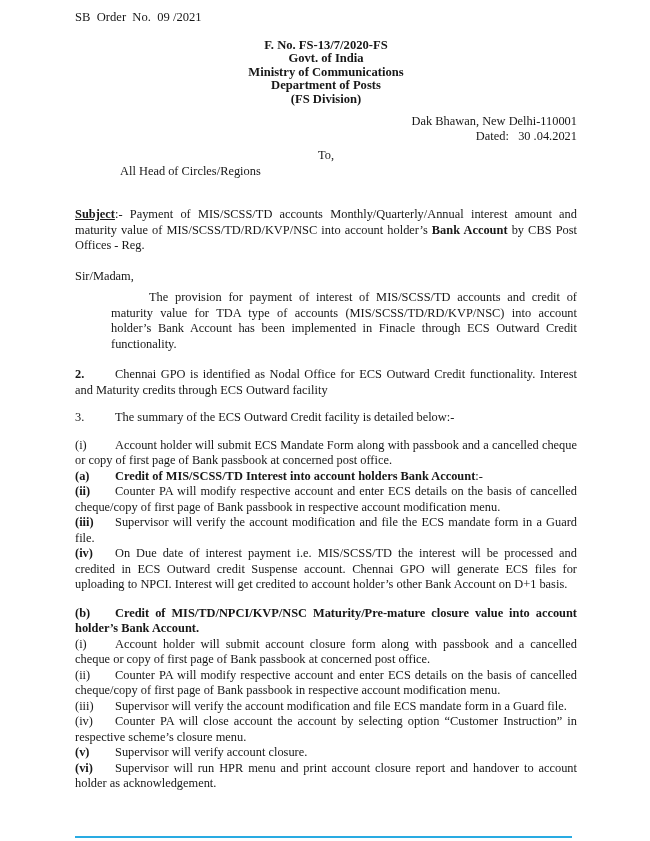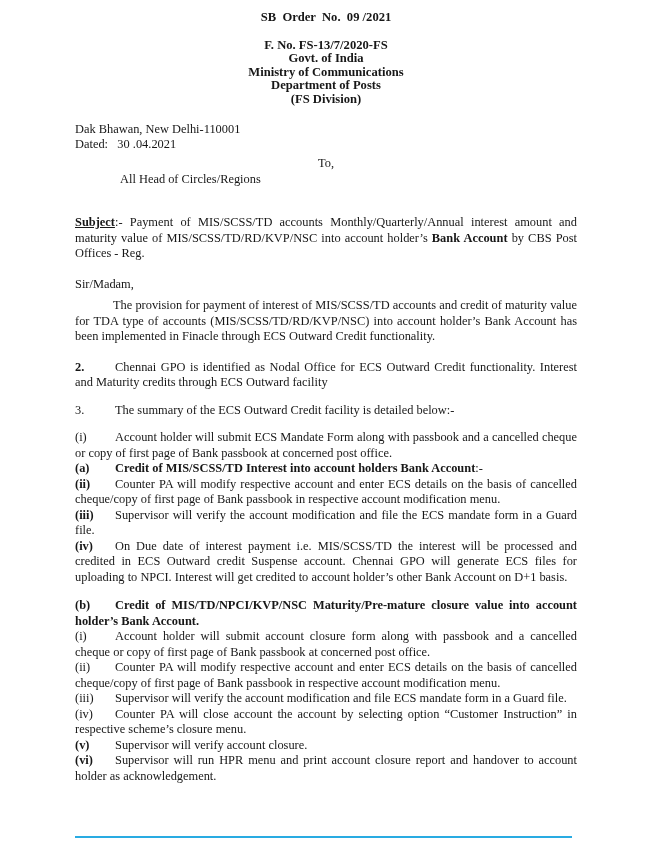--- a/index.html
+++ b/index.html
@@ -21,48 +21,49 @@
   .content {
     padding: 10px 73px 0 75px;
   }
   p {
     margin: 0;
     font-size: 12.4px;
     line-height: 15.5px;
     text-align: justify;
   }
   .order {
-    text-align: center;
-    font-weight: bold;
+    text-align: left;
+    font-weight: normal;
     white-space: pre;
     font-size: 12.6px;
   }
   .letterhead {
     text-align: center;
     font-weight: bold;
     margin-top: 13px;
   }
   .letterhead div {
     font-size: 12.6px;
     line-height: 13.6px;
   }
   .right-block {
-    margin-top: 16px;
+    text-align: right;
+    margin-top: 8px;
   }
   .right-block div {
     font-size: 12.4px;
     line-height: 15px;
     white-space: pre;
   }
   .to { margin-top: 4px; text-align: center; }
   .recipient { margin-left: 45px; text-align: left; }
   .subject { margin-top: 28px; }
   .subject .lbl { font-weight: bold; text-decoration: underline; }
   .salutation { margin-top: 15px; text-align: left; }
-  .p1 { margin-top: 6px; text-indent: 38px; }
+  .p1 { margin-top: 6px; text-indent: 38px; margin-left: 36px; }
   .p2 { margin-top: 15px; }
   .p3 { margin-top: 12px; }
   .num {
     display: inline-block;
     min-width: 40px;
   }
   .b { font-weight: bold; }
   .sec { margin-top: 12px; }
   .sec-b { margin-top: 13px; }
   .footer-line {

